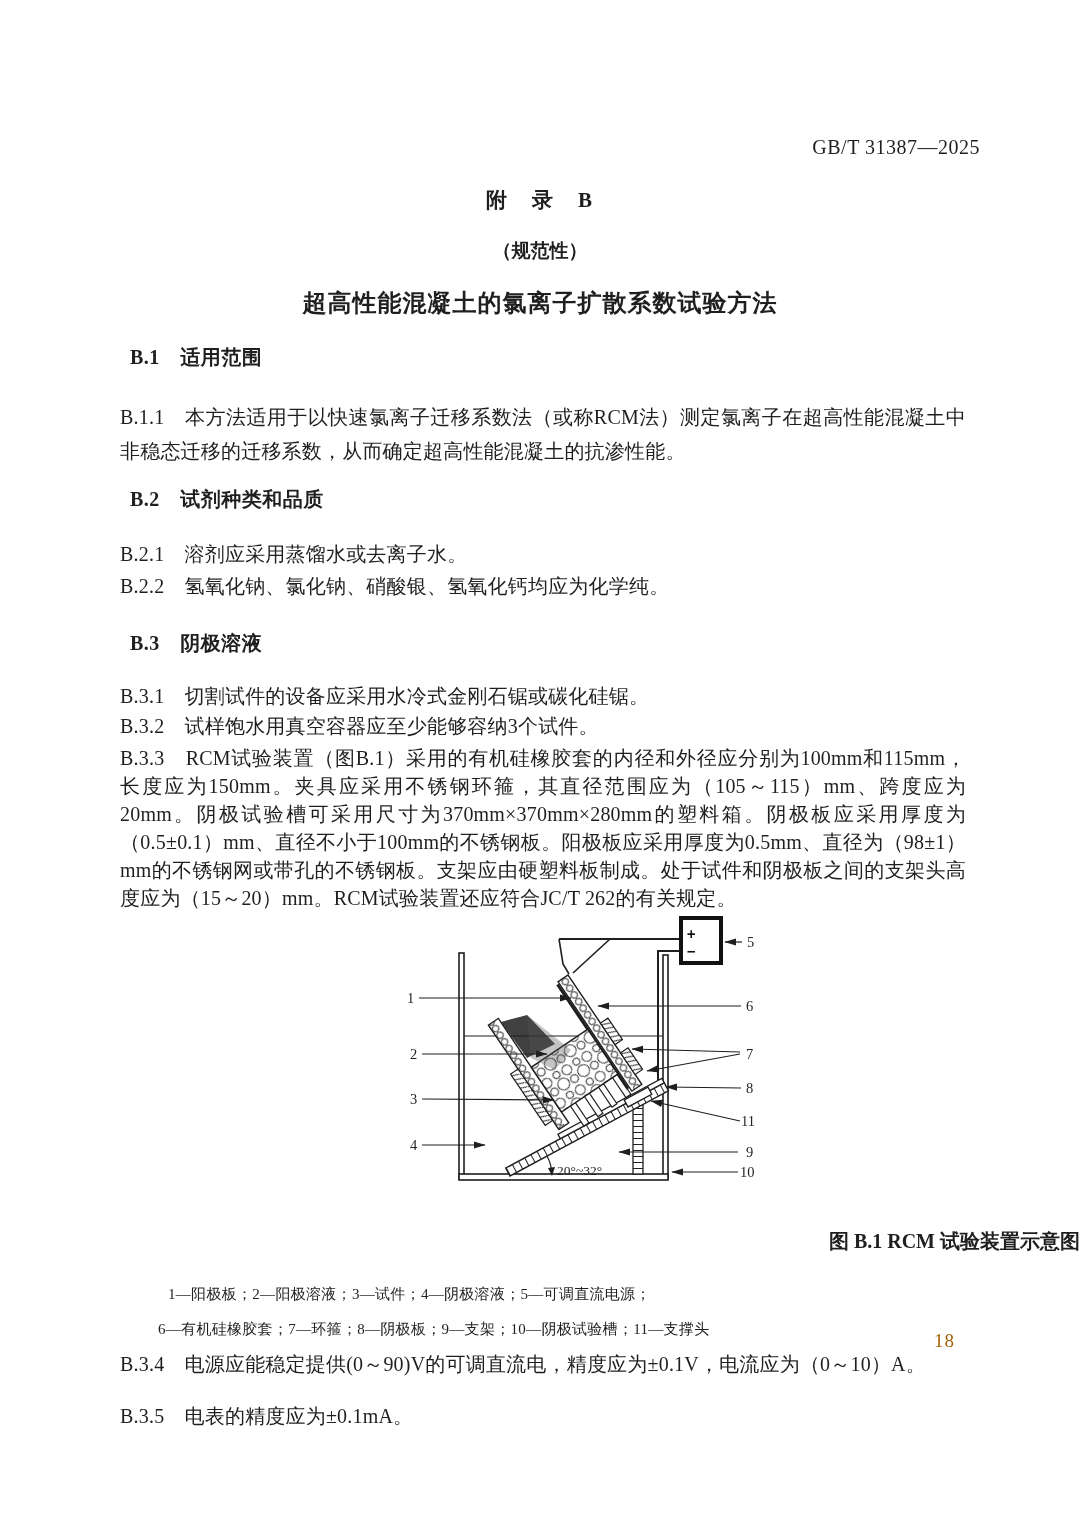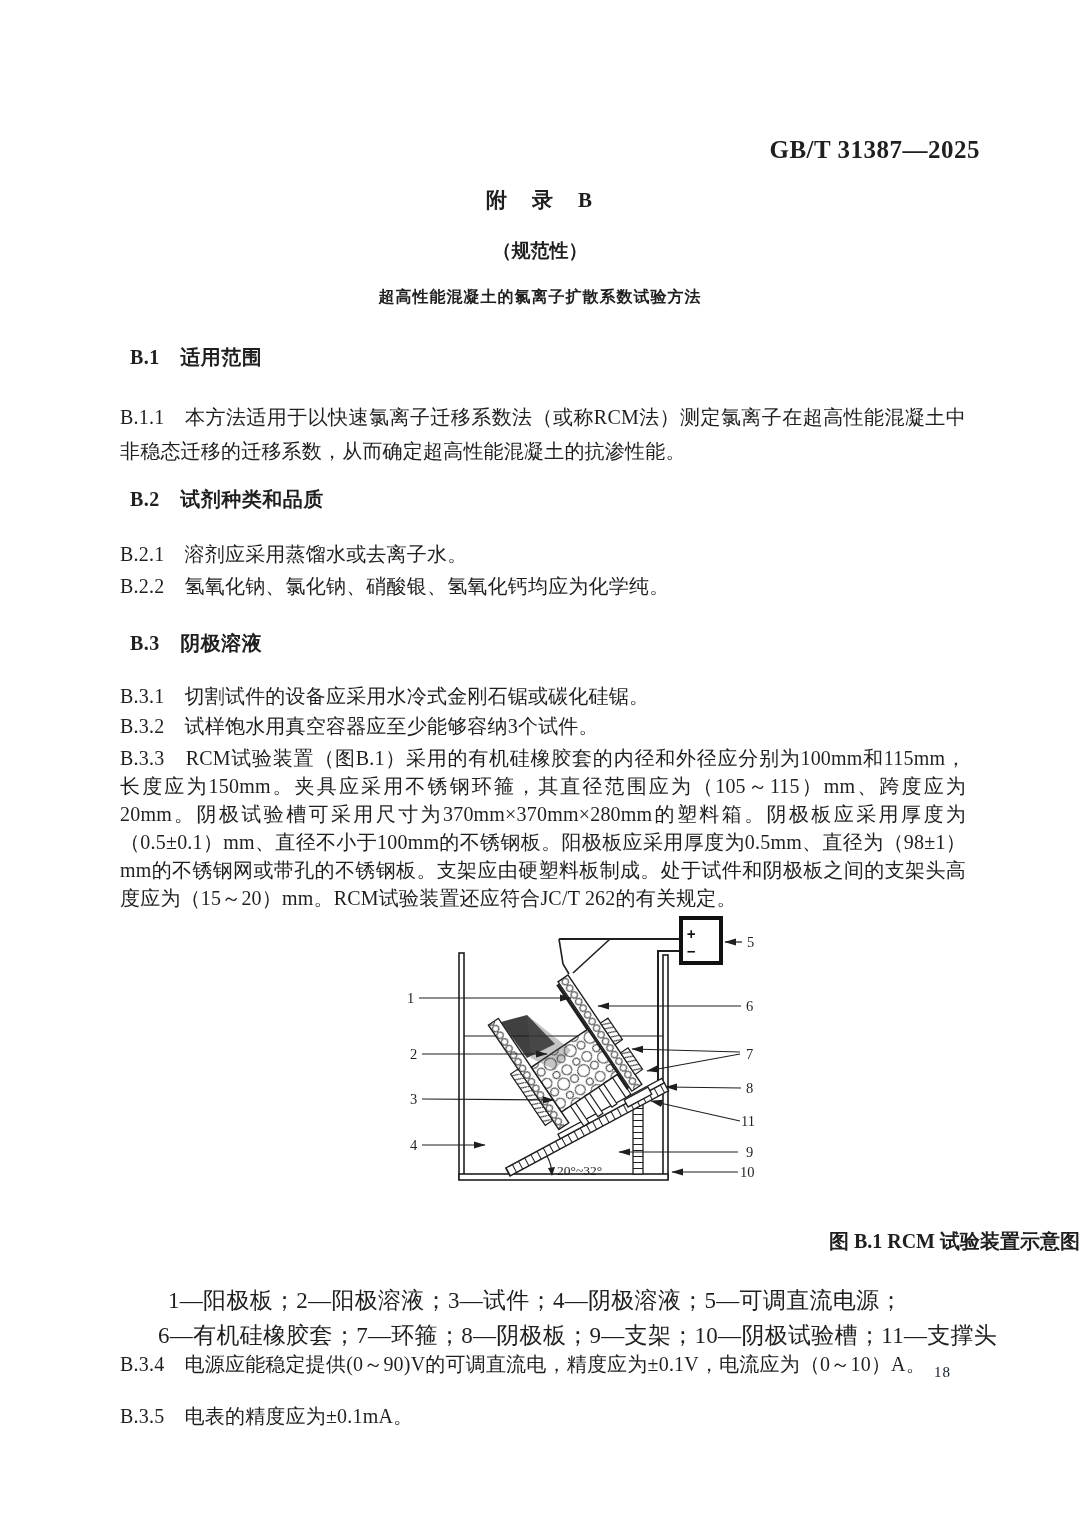--- a/index.html
+++ b/index.html
@@ -3,31 +3,31 @@
 <meta charset="utf-8">
 <style>
   html,body{margin:0;padding:0;background:#e8e8e8;}
   .page{
     position:relative;width:1080px;height:1527px;margin:0 auto;
     background:#ffffff;color:#1f1f1f;overflow:hidden;
     font-family:"Liberation Serif","DejaVu Serif",serif;
   }
   .abs{position:absolute;}
   .center{left:0;width:1080px;text-align:center;}
-  .doc-header{top:136px;right:100px;font-size:25px;letter-spacing:.5px;font-weight:bold;}
+  .doc-header{top:136px;right:100px;font-size:20px;letter-spacing:.5px;}
   .appendix-label{top:186px;font-size:21px;font-weight:bold;letter-spacing:2px;}
   .appendix-normative{top:238px;font-size:19px;font-weight:600;}
-  .appendix-title{top:287px;font-size:16px;font-weight:bold;letter-spacing:1px;}
+  .appendix-title{top:287px;font-size:24px;font-weight:bold;letter-spacing:1px;}
   .sec-heading{font-size:20px;font-weight:bold;letter-spacing:.5px;margin-left:8px;}
   .para{font-size:20px;line-height:28px;text-align:justify;letter-spacing:.2px;}
   .para-wide{line-height:34px;}
   .single{white-space:nowrap;}
   .fig-caption{top:1228px;font-size:20px;font-weight:bold;text-align:right;}
-  .legend{font-size:23px;letter-spacing:.3px;}
-  .page-num{top:1364px;left:934px;font-size:15px;letter-spacing:1px;color:#0f172a;}
+  .legend{font-size:15px;letter-spacing:.3px;}
+  .page-num{top:1330px;left:934px;font-size:19px;letter-spacing:1px;color:#a16207;}
   .figure-wrap{top:898px;left:385px;width:420px;height:312px;}
   svg text.callout{font-size:14.5px;fill:#1f1f1f;font-family:"Liberation Serif","DejaVu Serif",serif;}
   svg text.angle-t{font-size:13.5px;fill:#1f1f1f;font-family:"Liberation Serif","DejaVu Serif",serif;}
   svg text.pol{font-size:14px;font-weight:bold;fill:#111;font-family:"DejaVu Sans Mono",monospace;}
   svg .ink{stroke:#1f1f1f;}
 </style>
 </head>
 <body>
 
 <div class="page">

